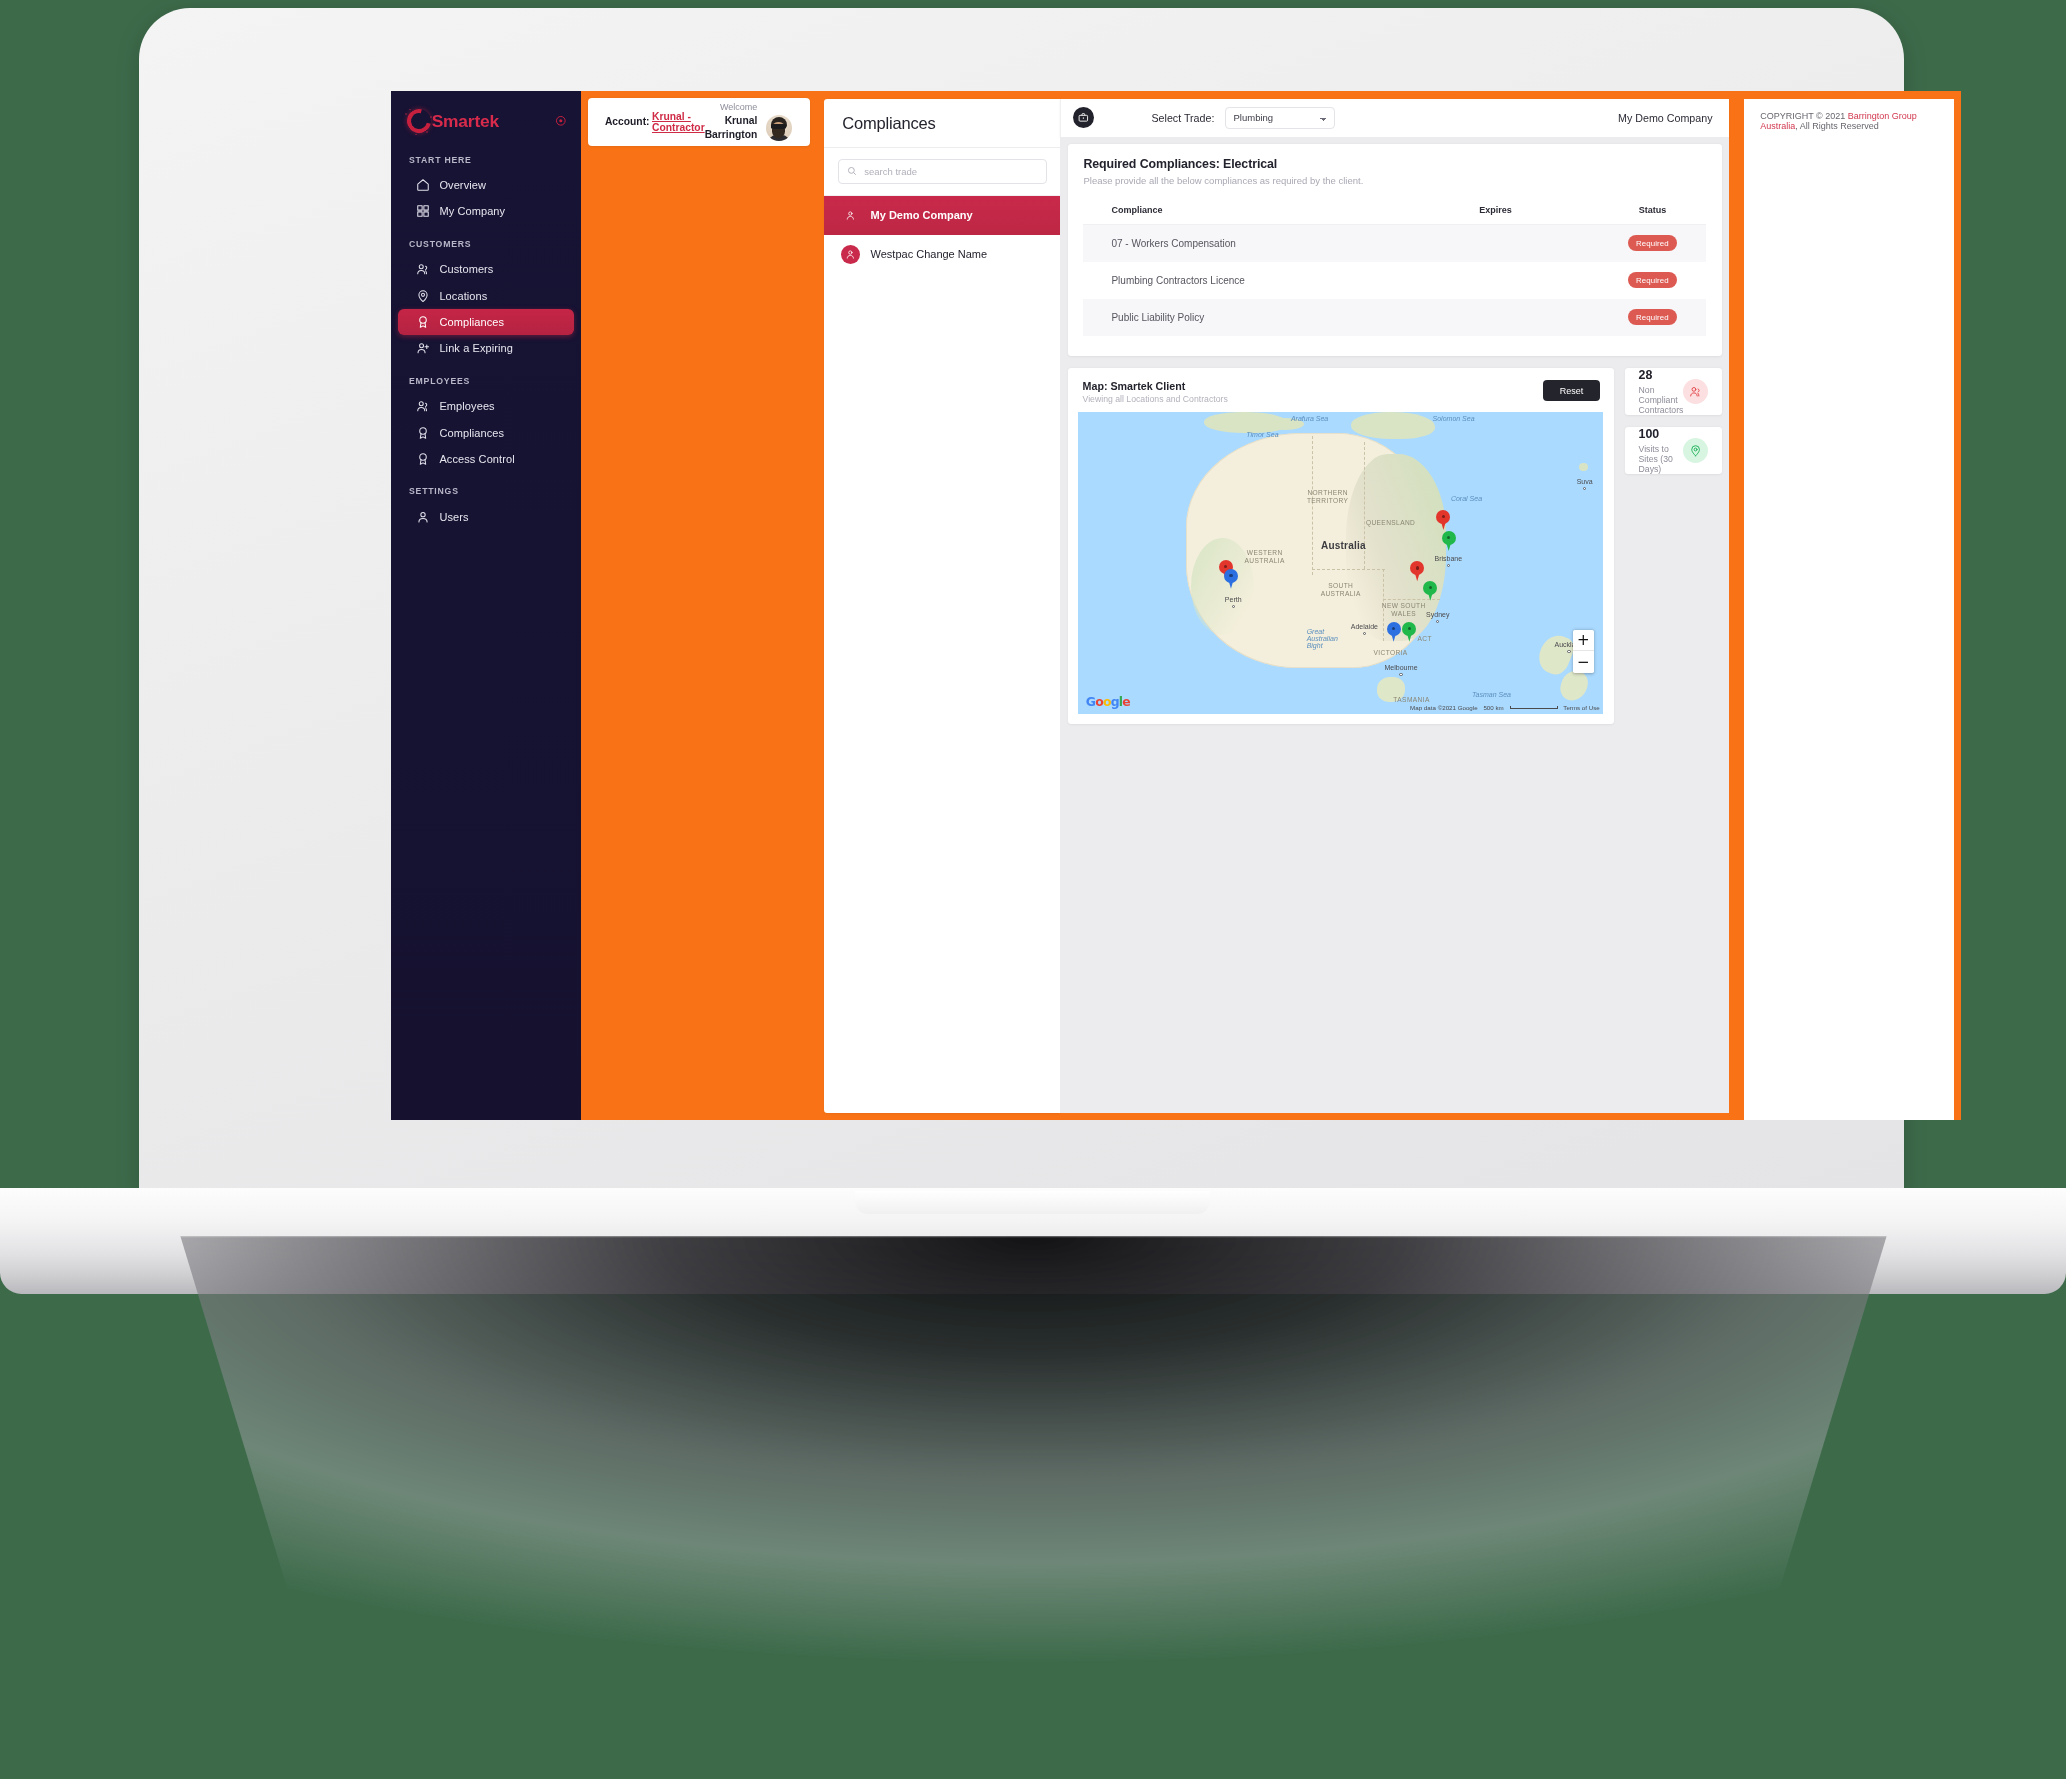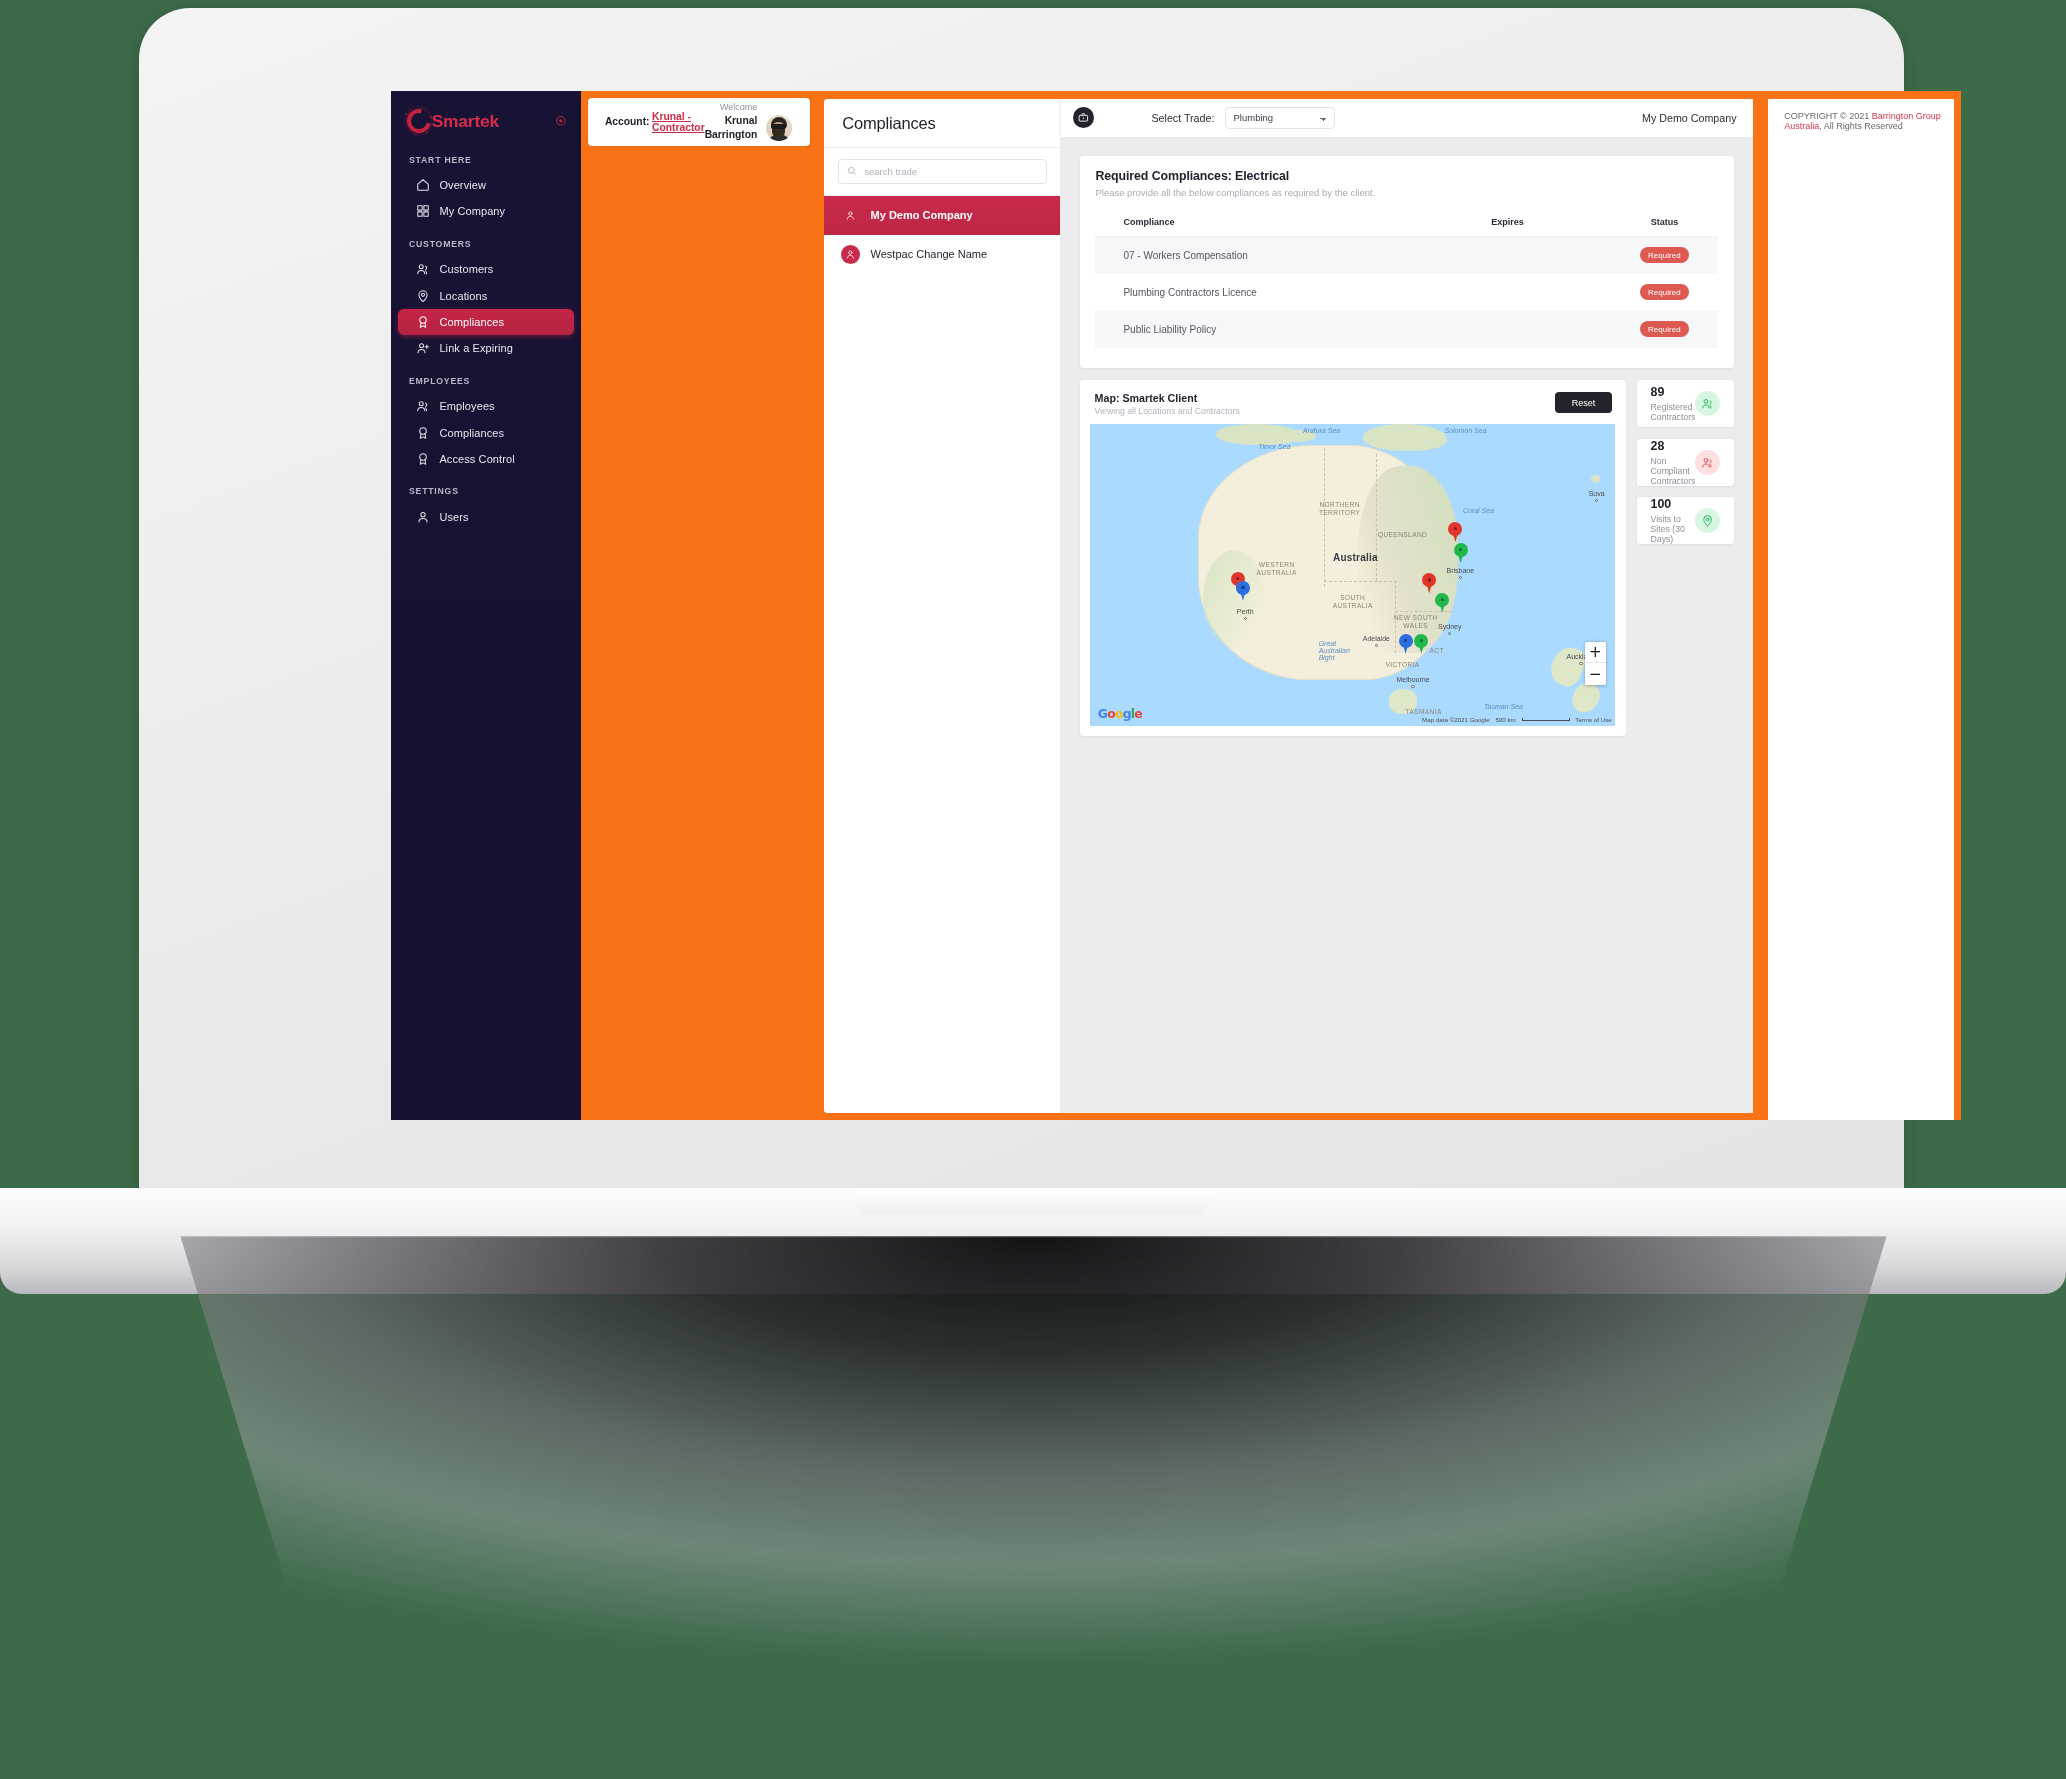--- a/index.html
+++ b/index.html
@@ -170,21 +170,21 @@
     width:110px;height:22px;border:0.8px solid #e3e3e8;border-radius:4.1px;background:#fff;
     font-size:9.5px;color:#3c3c47;padding:0 18px 0 7.4px;
     font-family:"Liberation Sans",sans-serif; outline:0;
     appearance:none; -webkit-appearance:none;
     background-image: linear-gradient(45deg,transparent 50%,#6b6b78 50%),linear-gradient(135deg,#6b6b78 50%,transparent 50%);
     background-position: calc(100% - 10.7px) 10px, calc(100% - 7.4px) 10px;
     background-size: 3.3px 3.3px, 3.3px 3.3px; background-repeat:no-repeat;
   }
   .rp-company{ margin-left:auto; font-size:10.7px; color:#2b2b36;}
 
-  .rp-scroll{ flex:1; background:#ececee; overflow:hidden; padding:12px; display:flex; flex-direction:column;}
+  .rp-scroll{ flex:1; background:#ececee; overflow:hidden; padding:0; display:flex; flex-direction:column;}
 
   .card-shell{ background:#fff; margin:7.4px 7.4px 0 7.4px; border-radius:3.3px; padding:13.2px 15.7px 20px; box-shadow:0 0.8px 2.5px rgba(0,0,0,.06);}
   .card-title{ font-size:12.4px; font-weight:700; color:#23232e; letter-spacing:-0.1px;}
   .card-sub{ font-size:9.5px; color:#a9a9b4; margin-top:3.3px;}
   .ctable{ width:100%; border-collapse:collapse; margin-top:11.6px; table-layout:fixed;}
   .ctable th{
     text-align:left; font-size:9px; font-weight:700; color:#2b2b36;
     padding:8.3px 0 8.3px 28px; background:#fff; border-bottom:0.8px solid #f0f0f2;
   }
   .ctable th.c-exp{ width:207px; padding-left:0; text-align:center;margin-left:16px;}
@@ -617,33 +617,20 @@
                         <span>500 km</span>
                         <span class="scalebar"></span>
                         <span>Terms of Use</span>
                       </div>
                     </div>
                   </div>
 
                   <div class="stats-col" id="stats-col">
                       <div class="stat-card">
                         <div>
-                          <div class="stat-num">89</div>
-                          <div class="stat-lab">Registered Contractors</div>
-                        </div>
-                        <div class="stat-ico green">
-                          <svg viewBox="0 0 24 24" width="13.2" height="13.2" fill="none" stroke="#21b45c" stroke-width="1.8" stroke-linecap="round" stroke-linejoin="round">
-                            <circle cx="9" cy="8" r="3.4"></circle>
-                            <path d="M3 20c0-3.4 2.7-5.6 6-5.6s6 2.2 6 5.6"></path>
-                            <path d="M16.5 7.2a3 3 0 0 1 0 5.6M18 20c0-2.2-.6-3.9-1.6-5"></path>
-                          </svg>
-                        </div>
-                      </div>
-                      <div class="stat-card">
-                        <div>
                           <div class="stat-num">28</div>
                           <div class="stat-lab">Non Compliant Contractors</div>
                         </div>
                         <div class="stat-ico red">
                           <svg viewBox="0 0 24 24" width="13.2" height="13.2" fill="none" stroke="#e2494e" stroke-width="1.8" stroke-linecap="round" stroke-linejoin="round">
                             <circle cx="9" cy="8" r="3.4"></circle>
                             <path d="M3 20c0-3.4 2.7-5.6 6-5.6s6 2.2 6 5.6"></path>
                             <path d="M16.5 7.2a3 3 0 0 1 0 5.6M18 20c0-2.2-.6-3.9-1.6-5"></path>
                           </svg>
                         </div>

